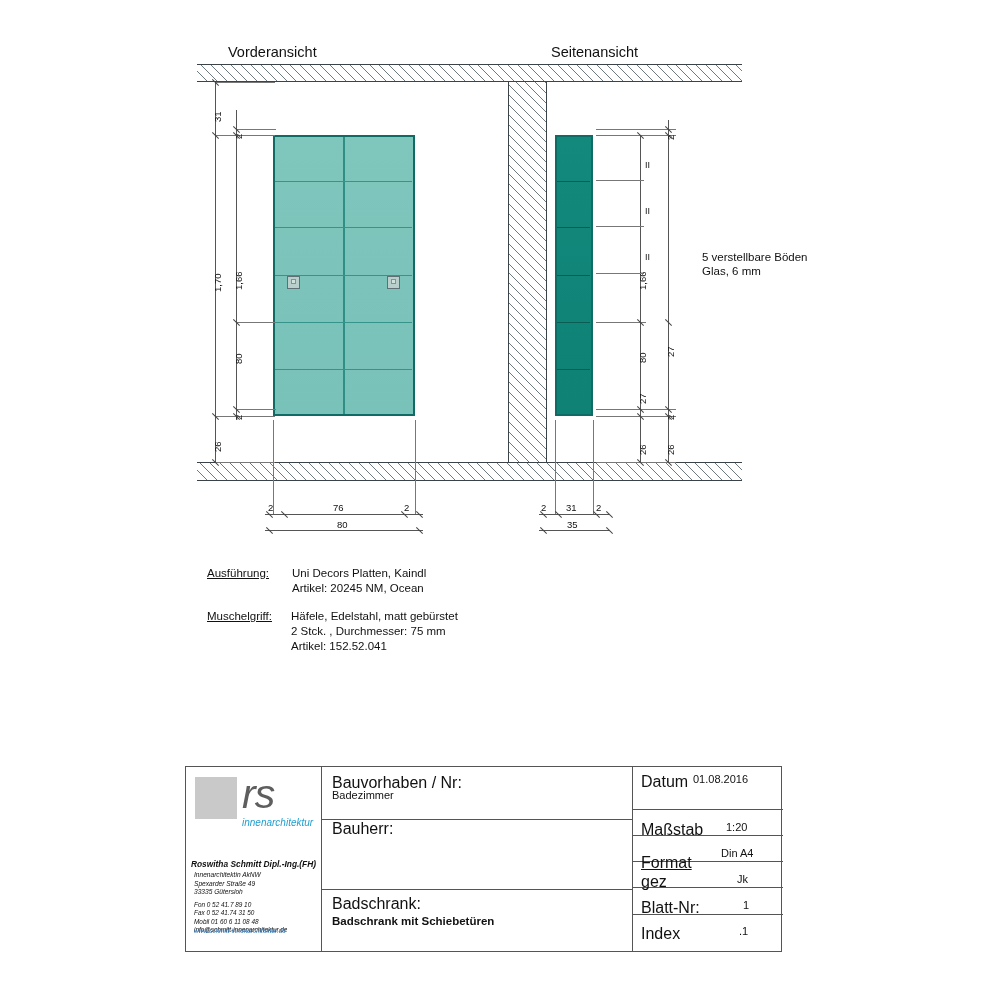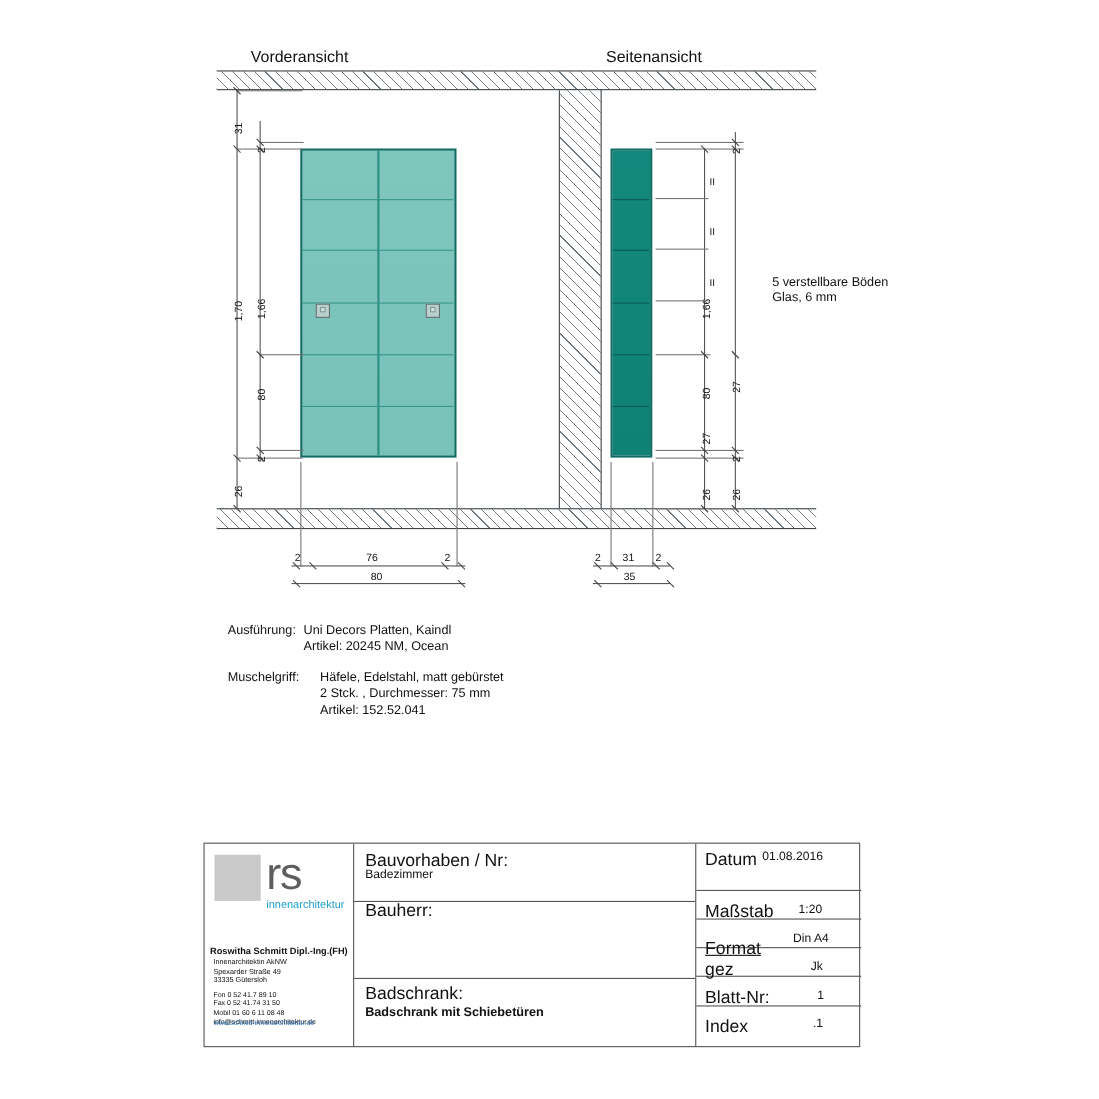--- a/index.html
+++ b/index.html
@@ -109,20 +109,21 @@
   
   .note {
     font-size: 11.5px;
     color: #111;
     line-height: 15px;
     white-space: pre-line;
   }
   .note-label {
     font-size: 11.5px;
     color: #111;
+    text-decoration: underline;
     white-space: nowrap;
   }
 
   .legal {
     font-size: 11.3px;
     color: #111;
     line-height: 15.5px;
     white-space: pre-line;
   }
 
@@ -324,32 +325,32 @@
   <div class="abs tick" style="left:605px; top:530px; transform:rotate(45deg);"></div>
   <div class="abs dim-label" style="left:541px; top:502px;">2</div>
   <div class="abs dim-label" style="left:566px; top:502px;">31</div>
   <div class="abs dim-label" style="left:596px; top:502px;">2</div>
   <div class="abs dim-label" style="left:567px; top:519px;">35</div>
 
   <div class="abs note" style="left:702px; top:250px;">5 verstellbare Böden</div>
   <div class="abs note" style="left:702px; top:264px;">Glas, 6 mm</div>
 
   <div class="abs note-label" style="left:207px; top:567px;">Ausführung:</div>
-  <div class="abs note" style="left:276px; top:566px;">Uni Decors Platten, Kaindl
+  <div class="abs note" style="left:292px; top:566px;">Uni Decors Platten, Kaindl
 Artikel: 20245 NM, Ocean</div>
 
   <div class="abs note-label" style="left:207px; top:610px;">Muschelgriff:</div>
   <div class="abs note" style="left:291px; top:609px;">Häfele, Edelstahl, matt gebürstet
 2 Stck. , Durchmesser: 75 mm
 Artikel: 152.52.041</div>
 
 
   <div class="tb">
 
-    <div class="tb-col" style="position:relative;">
+    <div class="tb-col" style="position:relative;font-style:italic;">
       <div class="logo-sq"></div>
       <div class="logo-rs">rs</div>
       <div class="logo-sub">innenarchitektur</div>
       <div class="firm-name">Roswitha Schmitt Dipl.-Ing.(FH)</div>
       <div class="firm-addr">Innenarchitektin AkNW
 Spexarder Straße 49
 33335 Gütersloh</div>
       <div class="firm-contact">Fon    0 52 41.7 89 10
 Fax    0 52 41.74 31 50
 Mobil  01 60 6 11 08 48

